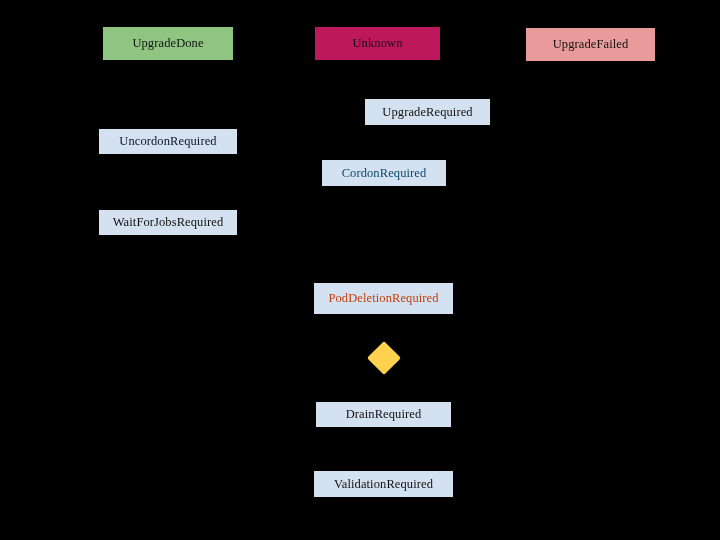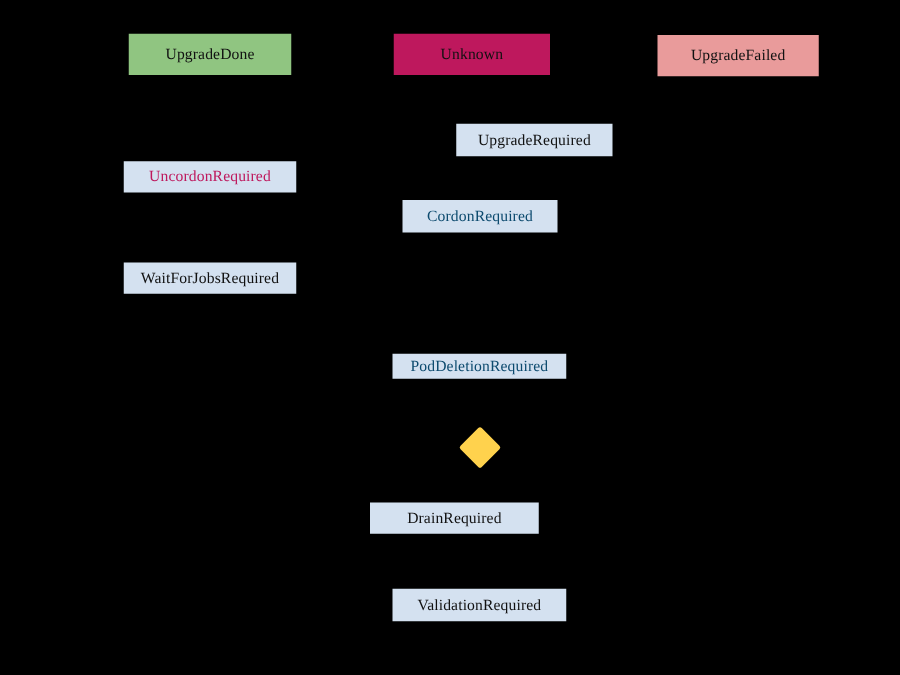--- a/index.html
+++ b/index.html
@@ -61,34 +61,34 @@
     </div>
     <div class="node" style="left: 315px; top: 27px; width: 125px; height: 33px; background: #be185d; color: rgb(17, 17, 17);">
       <span class="node-label">Unknown</span>
     </div>
     <div class="node" style="left: 526px; top: 28px; width: 129px; height: 33px; background: rgb(233, 155, 155); color: rgb(17, 17, 17);">
       <span class="node-label">UpgradeFailed</span>
     </div>
     <div class="node" style="left: 321px; top: 99px; width: 125px; height: 26px; background: rgb(212, 225, 240); color: rgb(17, 17, 17); margin-left: 44px;">
       <span class="node-label">UpgradeRequired</span>
     </div>
-    <div class="node" style="left: 99px; top: 129px; width: 138px; height: 25px; background: rgb(212, 225, 240); color: #be185d;">
+    <div class="node" style="left: 99px; top: 129px; width: 138px; height: 25px; background: rgb(212, 225, 240); color: #0f172a;">
       <span class="node-label">UncordonRequired</span>
     </div>
     <div class="node" style="left: 322px; top: 160px; width: 124px; height: 26px; background: rgb(212, 225, 240); color: #0c4a6e;">
       <span class="node-label">CordonRequired</span>
     </div>
     <div class="node" style="left: 99px; top: 210px; width: 138px; height: 25px; background: rgb(212, 225, 240); color: rgb(17, 17, 17);">
       <span class="node-label">WaitForJobsRequired</span>
     </div>
-    <div class="node" style="left: 314px; top: 283px; width: 139px; height: 20px; background: rgb(212, 225, 240); color: #0c4a6e;">
+    <div class="node" style="left: 314px; top: 283px; width: 139px; height: 31px; background: rgb(212, 225, 240); color: #c2410c;">
       <span class="node-label">PodDeletionRequired</span>
     </div>
     <div class="diamond-wrap" style="left: 372px; top: 346px; width: 24px; height: 24px;">
       <div class="diamond" style="background: rgb(255, 210, 77);"></div>
     </div>
-    <div class="node" style="left: 296px; top: 402px; width: 135px; height: 25px; background: rgb(212, 225, 240); color: rgb(17, 17, 17);">
+    <div class="node" style="left: 316px; top: 402px; width: 135px; height: 25px; background: rgb(212, 225, 240); color: rgb(17, 17, 17);">
       <span class="node-label">DrainRequired</span>
     </div>
     <div class="node" style="left: 314px; top: 471px; width: 139px; height: 26px; background: rgb(212, 225, 240); color: rgb(17, 17, 17);">
       <span class="node-label">ValidationRequired</span>
     </div>
   </div>
 
 </body></html>

